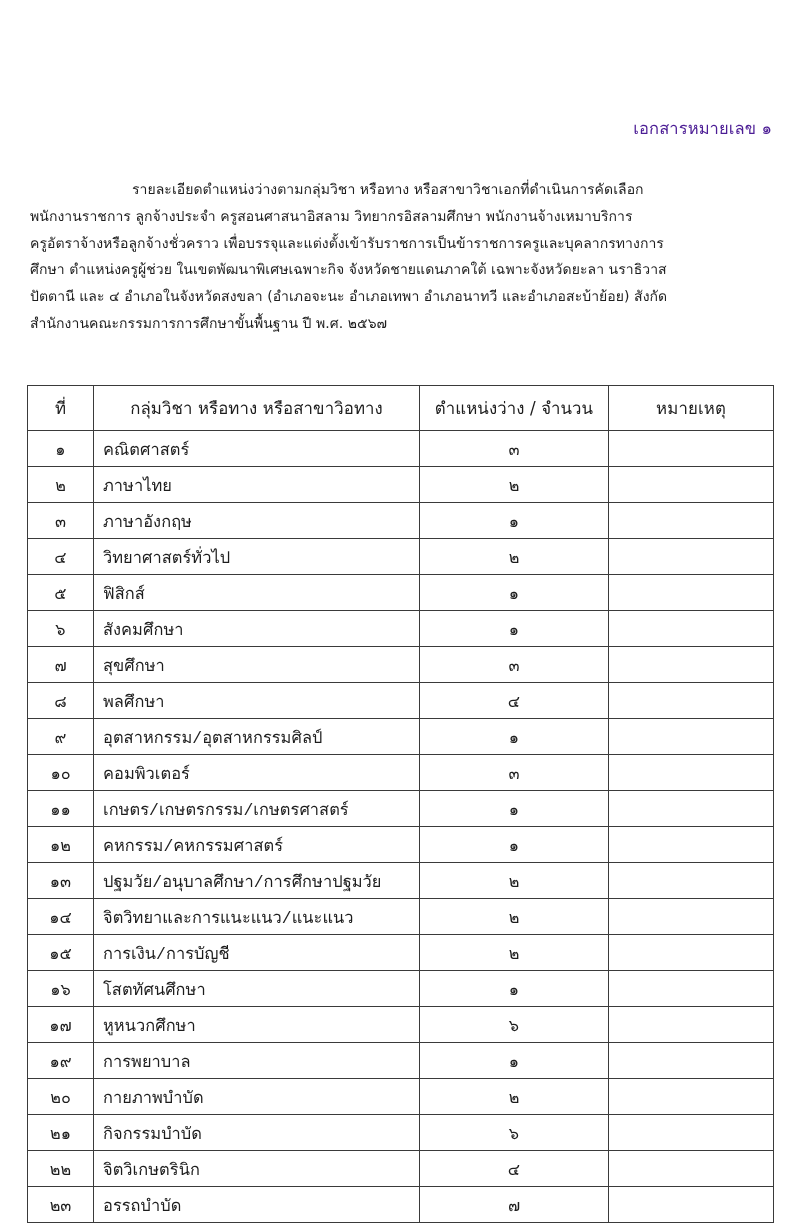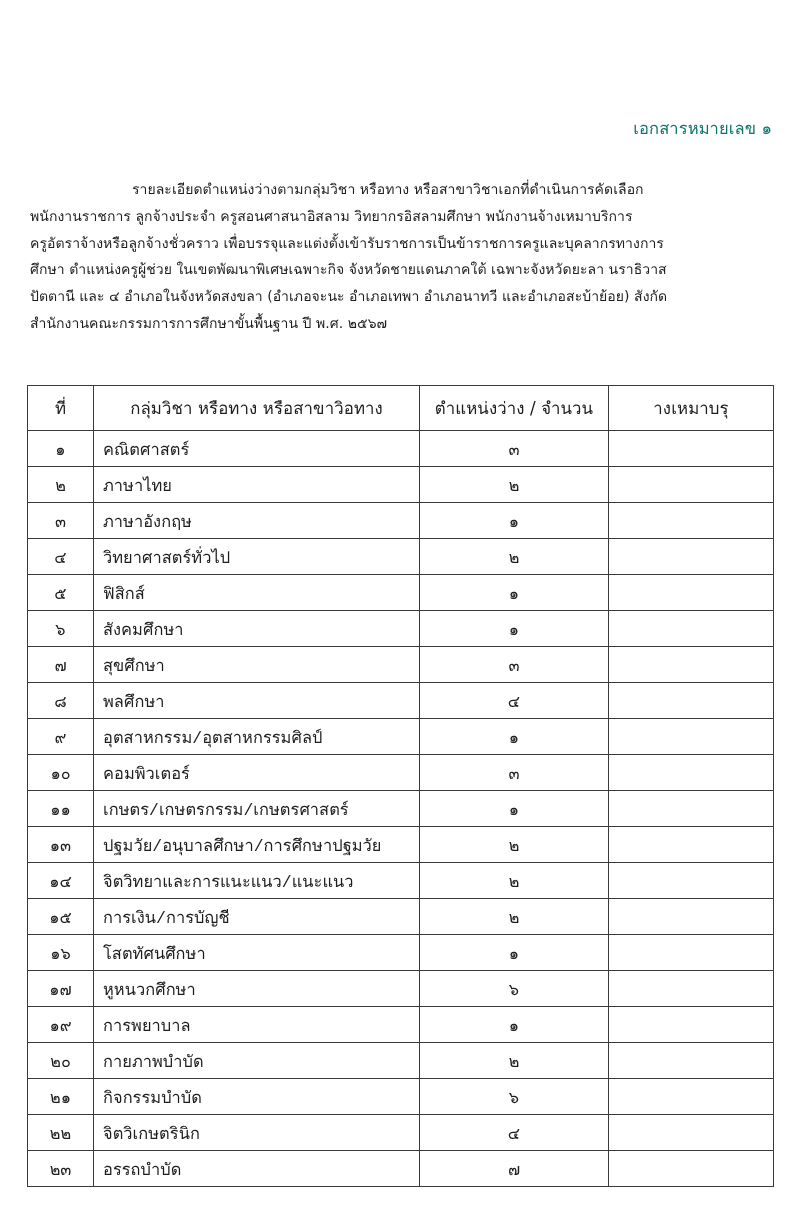--- a/index.html
+++ b/index.html
@@ -24,21 +24,21 @@
   }
 
   
   .doc-header {
     position: absolute;
     top: 118px;
     right: 28px;
     font-size: 16.5px;
     line-height: 1.3;
     letter-spacing: 0.1px;
-    color: #0f766e;
+    color: #4c1d95;
     white-space: nowrap;
   }
 
   
   .intro {
     position: absolute;
     top: 176px;
     left: 30px;
     width: 742px;
     font-size: 14px;
@@ -125,21 +125,21 @@
         <col class="c-no">
           <col class="c-sub">
           <col class="c-count">
           <col class="c-note">
       </colgroup>
       <thead>
         <tr>
           <th>ที่</th>
           <th>กลุ่มวิชา หรือทาง หรือสาขาวิอทาง</th>
           <th>ตำแหน่งว่าง / จำนวน</th>
-          <th>างเหมาบรุ</th>
+          <th>หมายเหตุ</th>
         </tr>
       </thead>
       <tbody id="table-body">
           <tr>
             <td class="no">๑</td>
             <td class="subject">คณิตศาสตร์</td>
             <td class="count">๓</td>
             <td class="note"></td>
           </tr>
           <tr>
@@ -196,20 +196,26 @@
             <td class="count">๓</td>
             <td class="note"></td>
           </tr>
           <tr>
             <td class="no">๑๑</td>
             <td class="subject">เกษตร/เกษตรกรรม/เกษตรศาสตร์</td>
             <td class="count">๑</td>
             <td class="note"></td>
           </tr>
           <tr>
+            <td class="no">๑๒</td>
+            <td class="subject">คหกรรม/คหกรรมศาสตร์</td>
+            <td class="count">๑</td>
+            <td class="note"></td>
+          </tr>
+          <tr>
             <td class="no">๑๓</td>
             <td class="subject">ปฐมวัย/อนุบาลศึกษา/การศึกษาปฐมวัย</td>
             <td class="count">๒</td>
             <td class="note"></td>
           </tr>
           <tr>
             <td class="no">๑๔</td>
             <td class="subject">จิตวิทยาและการแนะแนว/แนะแนว</td>
             <td class="count">๒</td>
             <td class="note"></td>

